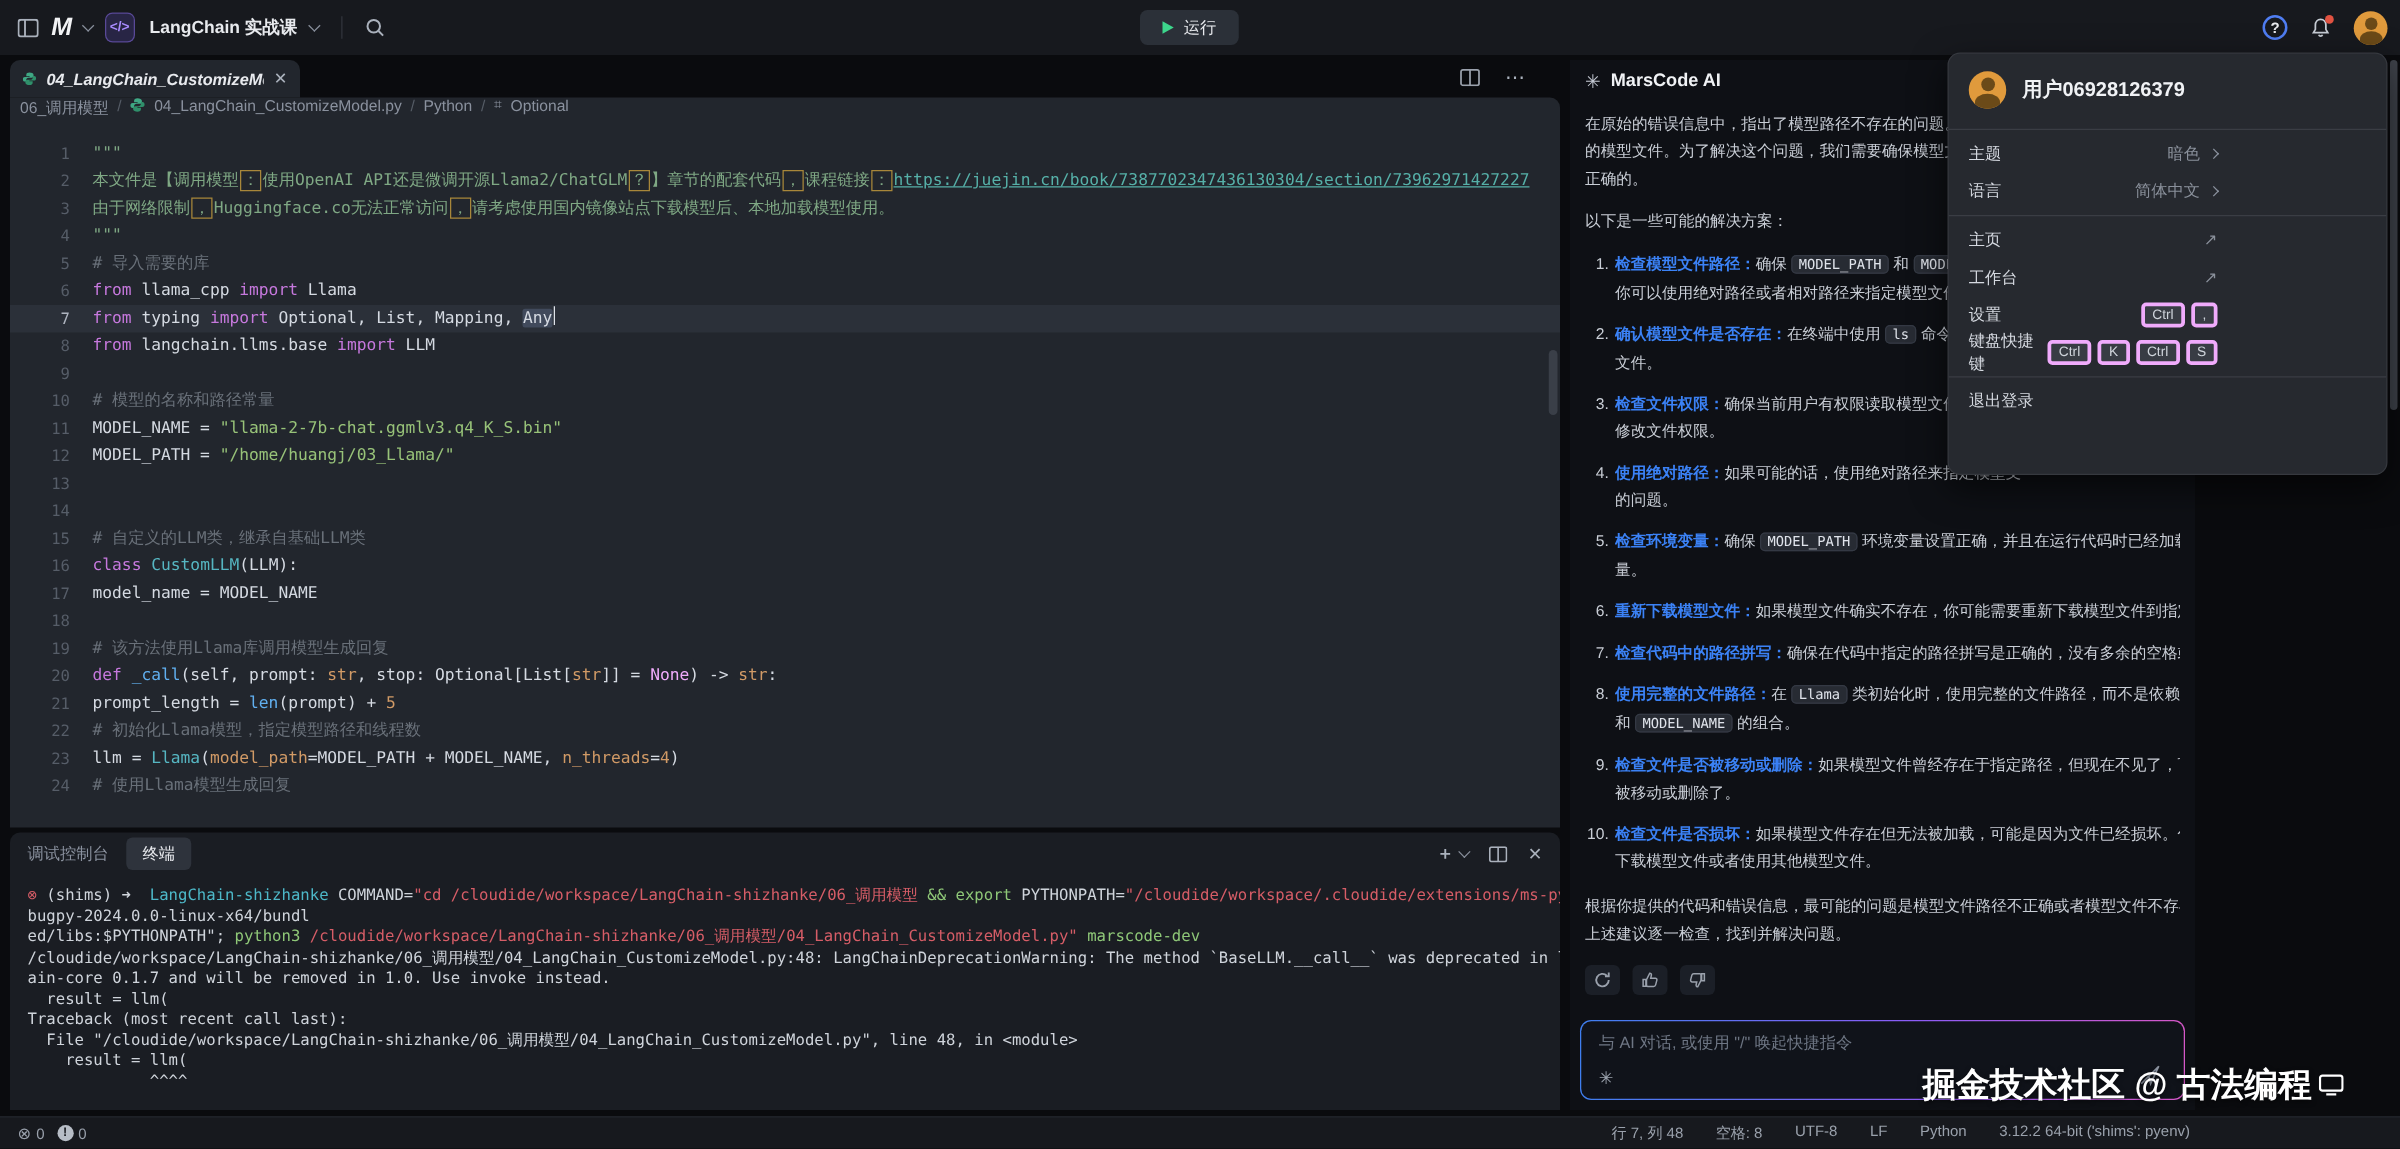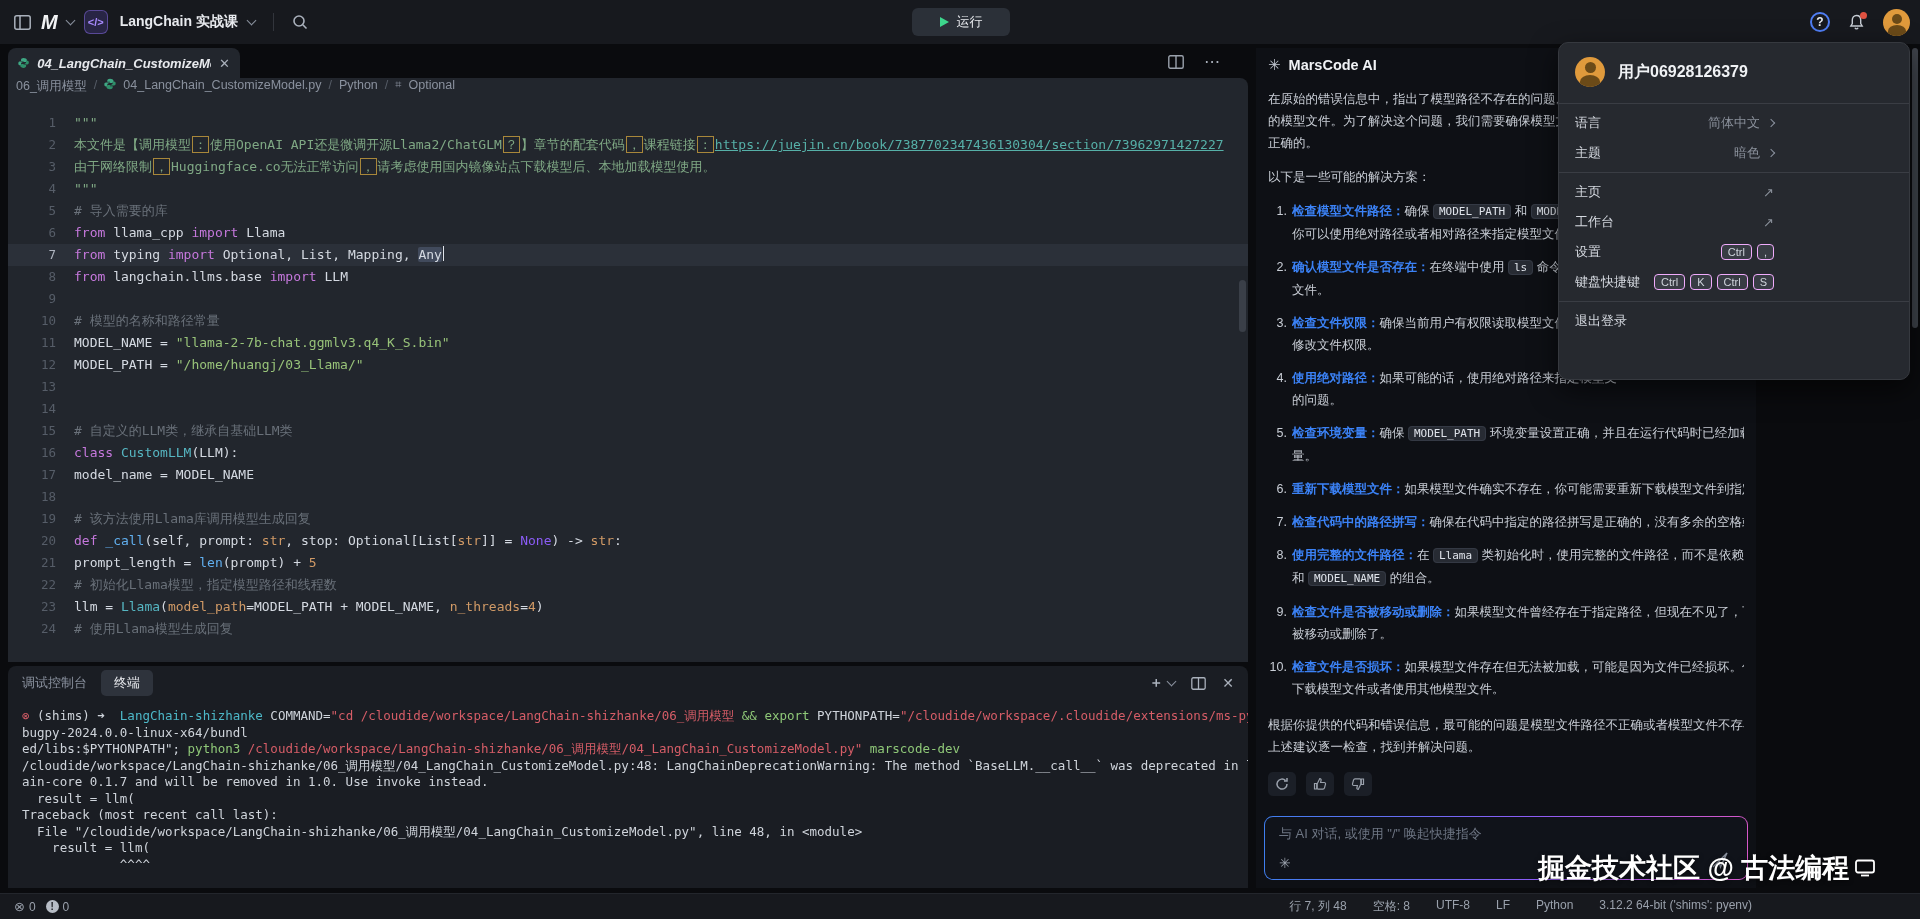--- a/index.html
+++ b/index.html
@@ -14,21 +14,21 @@
   .tb-left { display:flex; align-items:center; gap:10px; padding-left:14px; }
   .icon-btn { display:flex; align-items:center; justify-content:center; color:#aab1bc; cursor:pointer; }
   .logo-m { font-weight:800; font-style:italic; font-size:20px; color:#f2f3f5; letter-spacing:-1px; }
   .chev { width:7px; height:7px; border-right:1.6px solid #8a919e; border-bottom:1.6px solid #8a919e;
     transform:rotate(45deg); display:inline-block; margin-top:-3px; }
   .proj-badge { width:24px; height:24px; border-radius:6px; background:rgba(124,92,252,.18);
     border:1px solid rgba(148,118,255,.45); color:#a98cff; font-size:11px; font-weight:700;
     display:flex; align-items:center; justify-content:center; }
   .proj-name { font-size:14px; font-weight:700; color:#e8eaee; margin-left:2px; }
   .tb-div { width:1px; height:18px; background:#32353c; margin:0 8px; }
-  #run-btn { position:absolute; left:912px; top:8px; width:98px; height:28px; background:#2b3038;
+  #run-btn { position:absolute; left:912px; top:8px; width:79px; height:28px; background:#2b3038;
     border-radius:6px; display:flex; align-items:center; justify-content:center; gap:8px;
     color:#e8eaee; font-size:13px; cursor:pointer; }
   .play-tri { width:0; height:0; border-left:9px solid #3dd68c; border-top:5.5px solid transparent;
     border-bottom:5.5px solid transparent; }
   .tb-right { position:absolute; right:10px; top:0; height:44px; display:flex; align-items:center; gap:18px; }
   .help-circ { width:20px; height:20px; border:2px solid #4f7df2; border-radius:50%; color:#e8eaee;
     font-size:12px; font-weight:700; display:flex; align-items:center; justify-content:center; }
   .bell-wrap { position:relative; }
   .bell-dot { position:absolute; right:-2px; top:-2px; width:7px; height:7px; border-radius:50%; background:#e15241; }
   .avatar-sm { width:27px; height:27px; border-radius:50%; background:#e09a3c; position:relative; overflow:hidden; }
@@ -52,21 +52,21 @@
     font-size:12.5px; color:#8a919e; }
   .bc-sep { color:#565d67; }
   #code-area { position:relative; padding-top:4px; }
   .code-row { position:relative; height:22px; line-height:22px; white-space:nowrap; font-size:13px; }
   .code-row.hl { background:#2b3039; }
   .gutter { position:absolute; left:0; top:0; width:48px; text-align:right; color:#565d68; font-size:12.5px; }
   .code-row.hl .gutter { color:#aeb4bf; }
   .code-txt { position:absolute; left:66px; top:0; }
   .t-pl { color:#d5dae2; } .t-kw { color:#c678dd; } .t-cmt { color:#697079; }
   .t-doc { color:#7fa884; } .t-str { color:#98c379; } .t-cls { color:#56b6c2; }
-  .t-fn { color:#61afef; } .t-typ { color:#d19a66; } .t-num { color:#d19a66; } .t-const { color:#8b5cf6; }
+  .t-fn { color:#61afef; } .t-typ { color:#d19a66; } .t-num { color:#d19a66; } .t-const { color:#f0abfc; }
   .t-link { color:#56b0a8; text-decoration:underline; }
   .t-docb { color:#7fa884; border:1px solid #a8873a; padding:0 1px; margin:0 1px; }
   .t-sel { background:#414a5c; border-radius:2px; }
   .caret { display:inline-block; width:1.5px; height:15px; background:#dfe3ea; vertical-align:-2px; margin-left:1px; }
   #ed-scrollthumb { position:absolute; left:1231px; top:202px; width:7px; height:52px; background:#3a3f48; border-radius:4px; }
 
   
   #terminal { position:absolute; left:8px; top:666px; width:1240px; height:222px; background:#1a1d23;
     border-radius:8px 8px 0 0; overflow:hidden; }
   #term-head { height:34px; display:flex; align-items:center; padding:11px 14px; gap:14px; }
@@ -123,21 +123,21 @@
   .avatar-lg { width:30px; height:30px; border-radius:50%; background:#e09a3c; position:relative; overflow:hidden; flex:none; }
   .avatar-lg::before { content:""; position:absolute; left:9.5px; top:5px; width:11px; height:11px; border-radius:50%; background:#6b4a18; }
   .avatar-lg::after { content:""; position:absolute; left:5px; top:18px; width:20px; height:13px; border-radius:50% 50% 0 0; background:#6b4a18; }
   #um-username { font-size:16px; font-weight:700; color:#f0f2f5; }
   .um-div { height:1px; background:#3a3d44; margin:4px 0; }
   .um-row { height:30px; display:flex; align-items:center; padding:0 135px 0 16px; font-size:13px;
     color:#d5d9e0; cursor:pointer; position:relative; }
   .um-val { margin-left:auto; color:#8a909b; display:flex; align-items:center; gap:8px; }
   .um-val .chev { margin-top:0; transform:rotate(-45deg); width:6px; height:6px; }
   .um-ext { margin-left:auto; color:#8a909b; font-size:13px; }
-  .key-chip { background:#383c44; border:1px solid #f0abfc; border-radius:4px; font-size:11px;
+  .key-chip { background:#383c44; border:3px solid #f0abfc; border-radius:4px; font-size:11px;
     color:#cfd4db; padding:1px 6px; margin-left:5px; }
   .um-keys { margin-left:auto; display:flex; }
 
   
   #watermark { position:absolute; left:1538px; top:850px; z-index:60; display:flex; align-items:center; gap:6px;
     font-size:27px; font-weight:700; color:#ffffff; text-shadow:0 1px 4px rgba(0,0,0,.55); white-space:nowrap; }
   svg { display:block; }
 </style>
 </head>
 <body>
@@ -488,30 +488,30 @@
 
   <div id="page-scroll"></div>
 
   <div id="user-menu">
     <div id="um-user">
       <span class="avatar-lg"></span>
       <span id="um-username">用户06928126379</span>
     </div>
     <div class="um-div"></div>
     <div class="um-row">
+      <span>主题</span>
+      <span class="um-val">
+          <span>暗色</span>
+          <span class="chev"></span>
+        </span>
+    </div>
+    <div class="um-row">
       <span>语言</span>
       <span class="um-val">
           <span>简体中文</span>
-          <span class="chev"></span>
-        </span>
-    </div>
-    <div class="um-row">
-      <span>主题</span>
-      <span class="um-val">
-          <span>暗色</span>
           <span class="chev"></span>
         </span>
     </div>
     <div class="um-div"></div>
     <div class="um-row">
       <span>主页</span>
       <span class="um-ext">↗</span>
     </div>
     <div class="um-row">
       <span>工作台</span>

